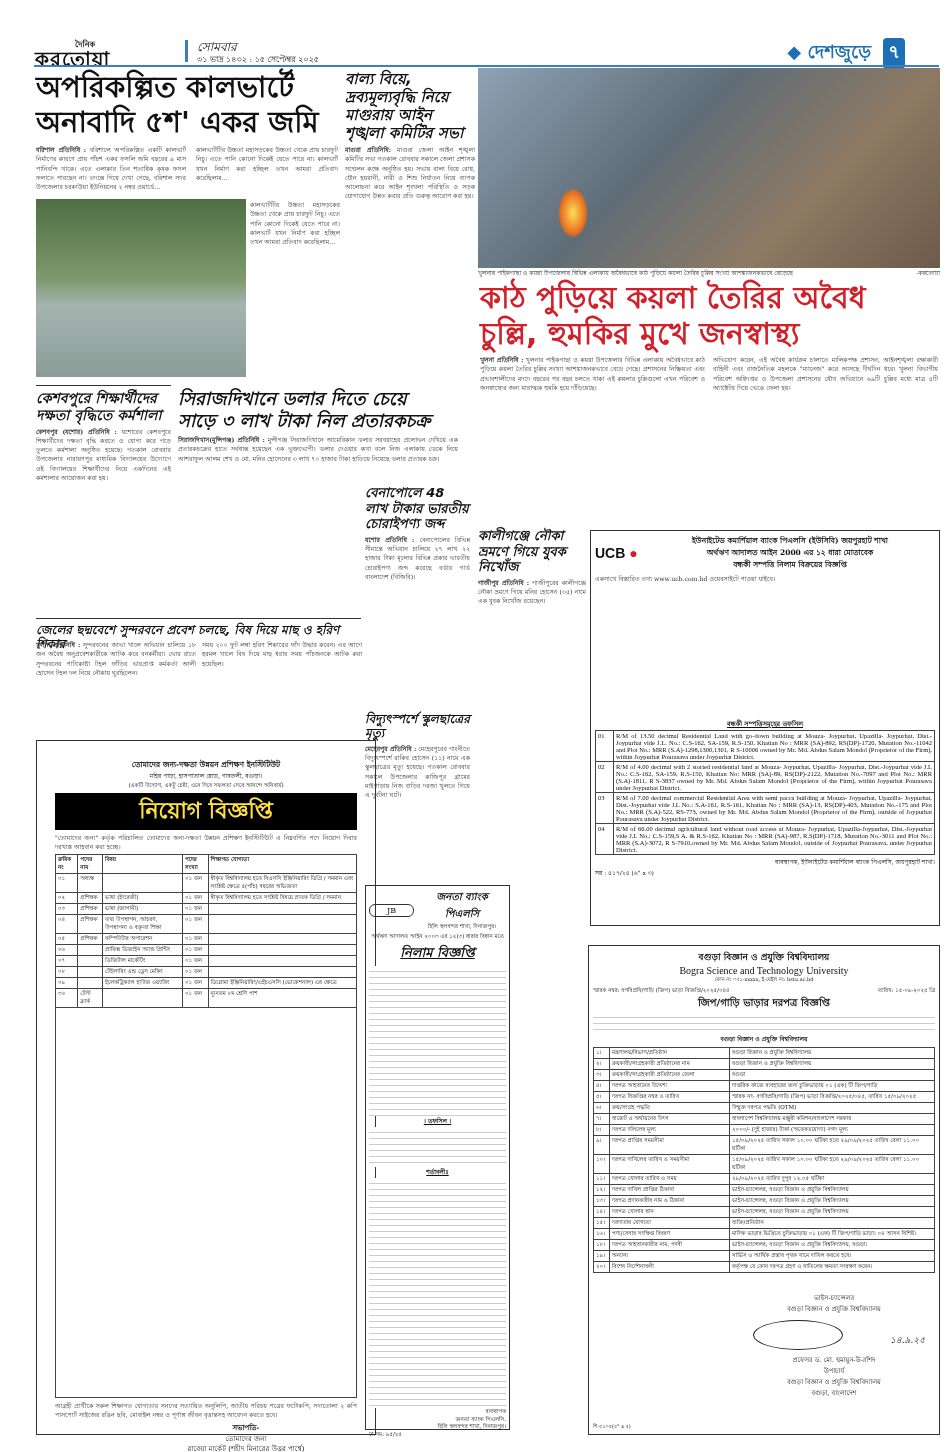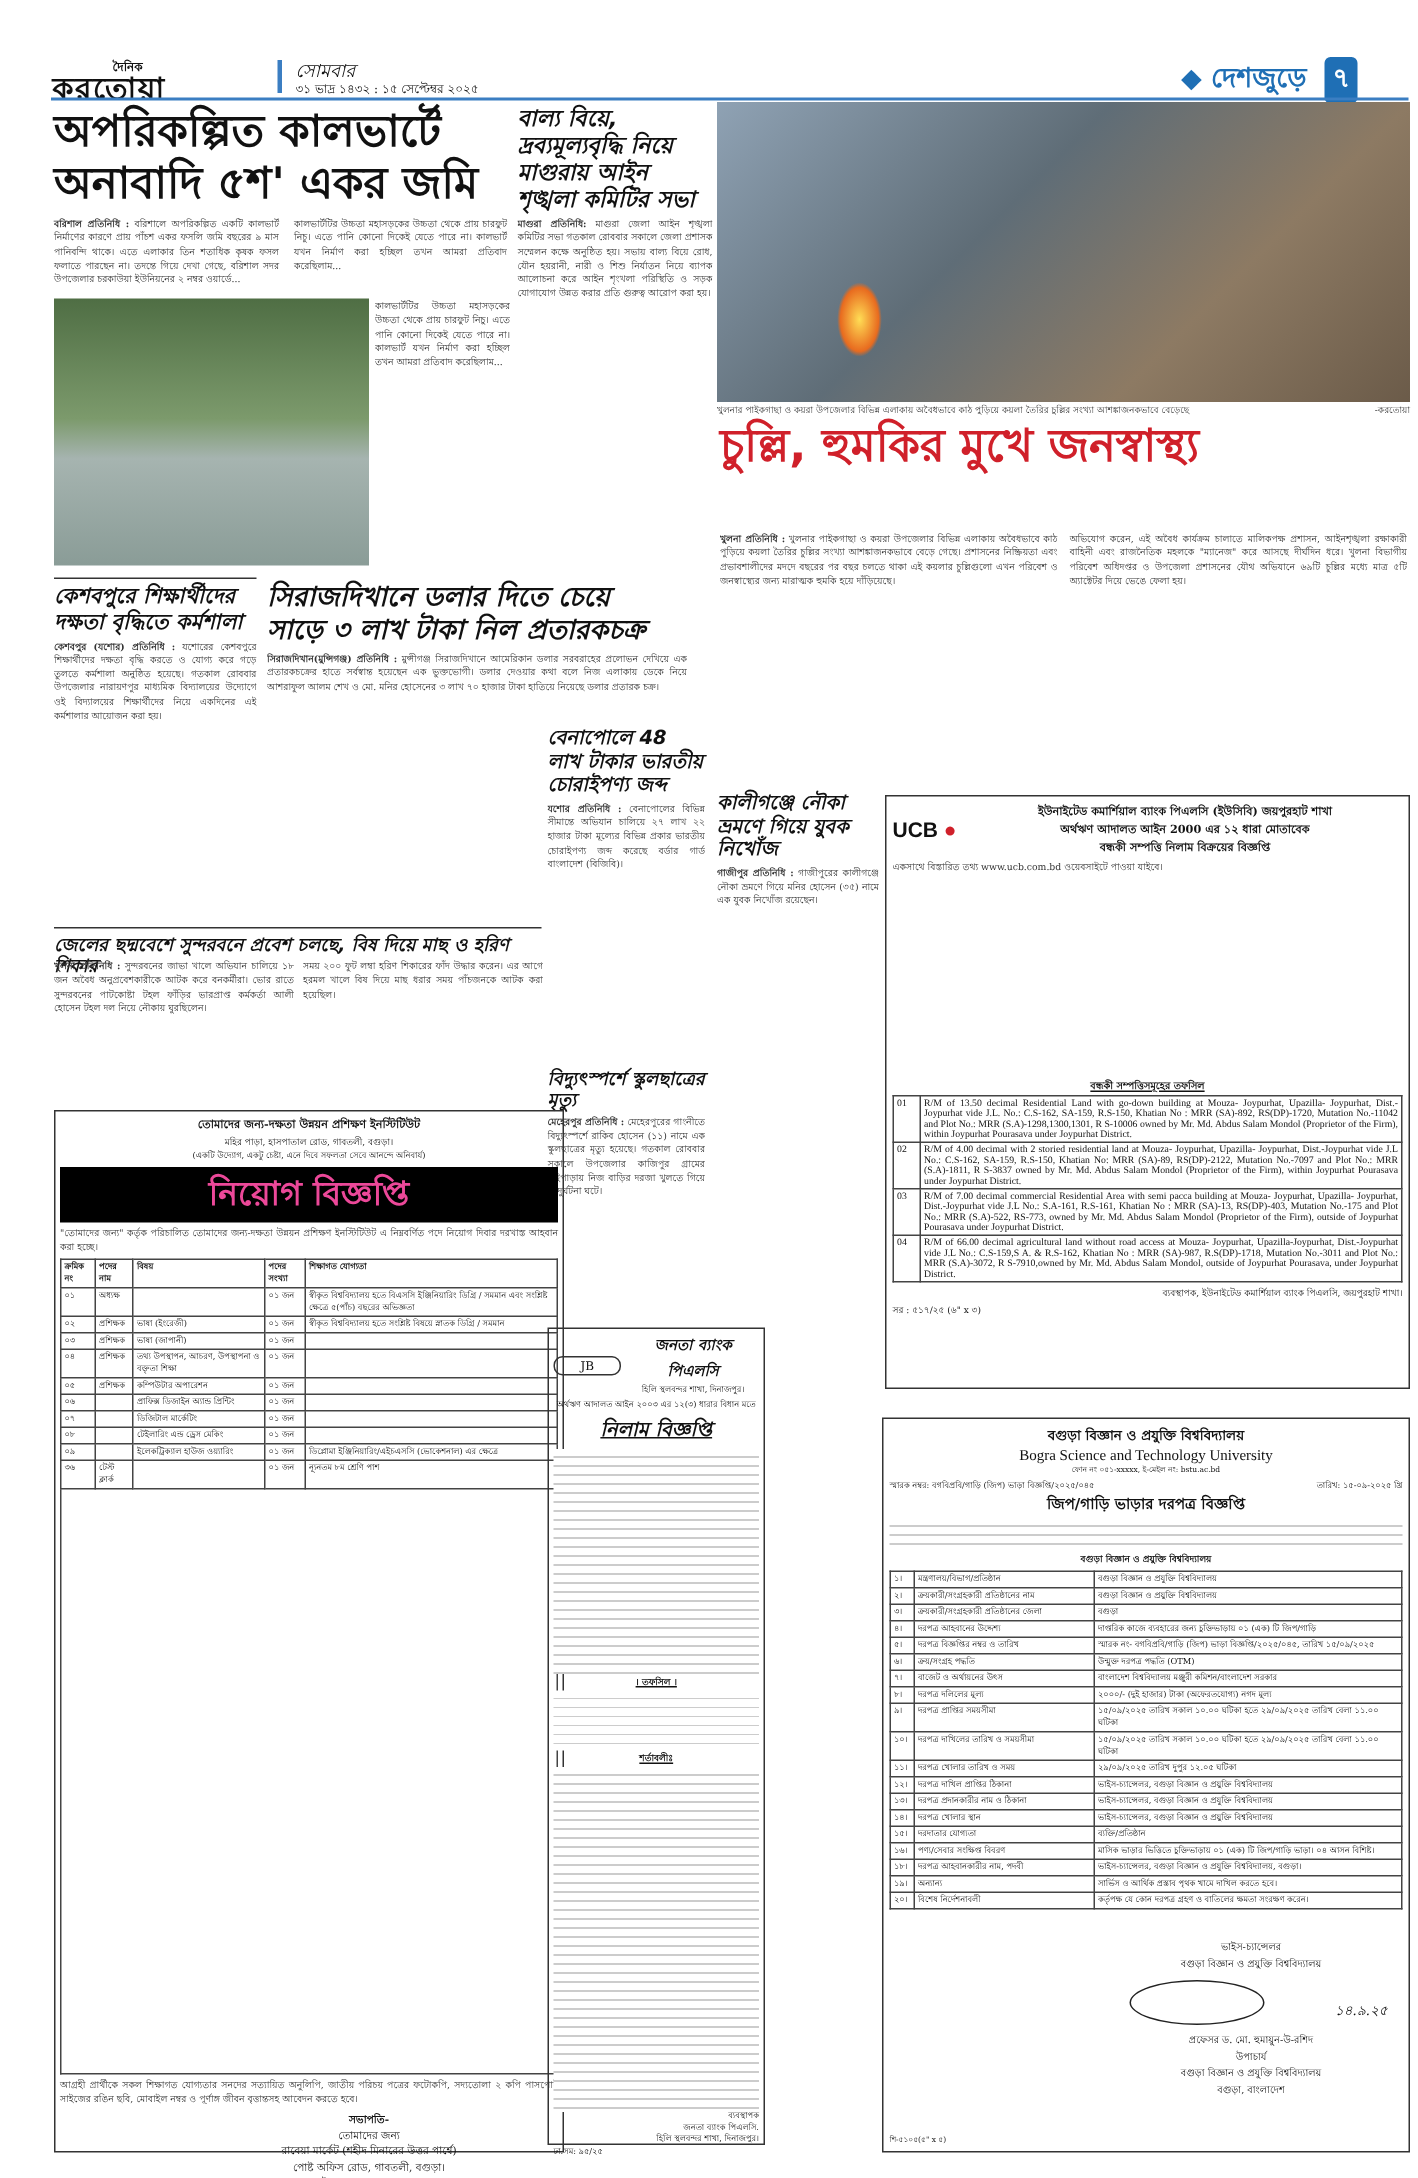--- a/index.html
+++ b/index.html
@@ -52,20 +52,21 @@
 <div class="abs" style="left:345px;top:70px;width:130px">
   <div class="h1" style="font-size:15px;font-style:italic">বাল্য বিয়ে, দ্রব্যমূল্যবৃদ্ধি নিয়ে মাগুরায় আইন শৃঙ্খলা কমিটির সভা</div>
   <div class="body" style="margin-top:3px;height:320px;overflow:hidden"><b>মাগুরা প্রতিনিধি:</b> <span>মাগুরা জেলা আইন শৃঙ্খলা কমিটির সভা গতকাল রোববার সকালে জেলা প্রশাসক সম্মেলন কক্ষে অনুষ্ঠিত হয়। সভায় বাল্য বিয়ে রোধ, যৌন হয়রানী, নারী ও শিশু নির্যাতন নিয়ে ব্যাপক আলোচনা করে আইন শৃংখলা পরিস্থিতি ও সড়ক যোগাযোগ উন্নত করার প্রতি গুরুত্ব আরোপ করা হয়।</span></div>
 </div>
 
 <div class="abs" style="left:478px;top:68px;width:462px;height:200px;background:linear-gradient(135deg,#8fa2b4 0%,#5f6d77 40%,#8d7a63 70%,#6b5b49 100%)">
   <div style="position:absolute;left:80px;top:120px;width:30px;height:50px;background:radial-gradient(#ffdd55,#e86b1f 60%,transparent 70%)"></div>
 </div>
 <div class="abs caption" style="left:478px;top:268px;width:462px"><span>খুলনার পাইকগাছা ও কয়রা উপজেলার বিভিন্ন এলাকায় অবৈধভাবে কাঠ পুড়িয়ে কয়লা তৈরির চুল্লির সংখ্যা আশঙ্কাজনকভাবে বেড়েছে</span> <span style="float:right">-করতোয়া</span></div>
 <div class="abs" style="left:480px;top:280px;width:460px">
+  <div class="h1 red" style="font-size:30px">কাঠ পুড়িয়ে কয়লা তৈরির অবৈধ</div>
   <div class="h1 red" style="font-size:30px">চুল্লি, হুমকির মুখে জনস্বাস্থ্য</div>
 </div>
 <div class="abs body" style="left:480px;top:355px;width:225px;height:165px;overflow:hidden"><b>খুলনা প্রতিনিধি :</b> <span>খুলনার পাইকগাছা ও কয়রা উপজেলার বিভিন্ন এলাকায় অবৈধভাবে কাঠ পুড়িয়ে কয়লা তৈরির চুল্লির সংখ্যা আশঙ্কাজনকভাবে বেড়ে গেছে। প্রশাসনের নিষ্ক্রিয়তা এবং প্রভাবশালীদের মদদে বছরের পর বছর চলতে থাকা এই কয়লার চুল্লিগুলো এখন পরিবেশ ও জনস্বাস্থ্যের জন্য মারাত্মক হুমকি হয়ে দাঁড়িয়েছে।</span></div>
 <div class="abs body" style="left:713px;top:355px;width:225px;height:165px;overflow:hidden">অভিযোগ করেন, এই অবৈধ কার্যক্রম চালাতে মালিকপক্ষ প্রশাসন, আইনশৃঙ্খলা রক্ষাকারী বাহিনী এবং রাজনৈতিক মহলকে "ম্যানেজ" করে আসছে দীর্ঘদিন ধরে। খুলনা বিভাগীয় পরিবেশ অধিদপ্তর ও উপজেলা প্রশাসনের যৌথ অভিযানে ৬৯টি চুল্লির মধ্যে মাত্র ৫টি অ্যাক্টেটর দিয়ে ভেঙে ফেলা হয়।</div>
 
 <div class="abs" style="left:36px;top:385px;width:135px;border-top:1px solid #333">
   <div class="h1" style="font-size:14px;font-style:italic;margin-top:4px">কেশবপুরে শিক্ষার্থীদের দক্ষতা বৃদ্ধিতে কর্মশালা</div>
   <div class="body" style="margin-top:3px;height:190px;overflow:hidden"><b>কেশবপুর (যশোর) প্রতিনিধি :</b> <span>যশোরের কেশবপুরে শিক্ষার্থীদের দক্ষতা বৃদ্ধি করতে ও যোগ্য করে গড়ে তুলতে কর্মশালা অনুষ্ঠিত হয়েছে। গতকাল রোববার উপজেলার নারায়ণপুর মাধ্যমিক বিদ্যালয়ের উদ্যোগে ওই বিদ্যালয়ের শিক্ষার্থীদের নিয়ে একদিনের এই কর্মশালার আয়োজন করা হয়।</span></div>
 </div>
 
@@ -124,25 +125,25 @@
         <tr>
           <td style="width:18px;font-family:'Liberation Serif',serif;font-size:6.5px">04</td>
           <td style="font-family:'Liberation Serif',serif;font-size:6.5px;text-align:justify">R/M of 66.00 decimal agricultural land without road access at Mouza- Joypurhat, Upazilla-Joypurhat, Dist.-Joypurhat vide J.L No.: C.S-159,S A. &amp; R.S-162, Khatian No : MRR (SA)-987, R.S(DP)-1718, Mutation No.-3011 and Plot No.: MRR (S.A)-3072, R S-7910,owned by Mr. Md. Abdus Salam Mondol, outside of Joypurhat Pourasava, under Joypurhat District.</td>
         </tr>
       </tbody>
   </table>
   <div style="font-size:6px;text-align:right;margin-top:2px">ব্যবস্থাপক, ইউনাইটেড কমার্শিয়াল ব্যাংক পিএলসি, জয়পুরহাট শাখা।</div>
   <div style="font-size:6px">সর : ৫১৭/২৫ (৬" x ৩)</div>
 </div>
 
-<div class="abs box" style="left:36px;top:740px;width:340px;height:695px;padding:3px">
+<div class="abs box" style="left:36px;top:740px;width:340px;height:695px;padding:18px">
   <div style="text-align:center;font-size:7.5px;font-weight:bold">তোমাদের জন্য-দক্ষতা উন্নয়ন প্রশিক্ষণ ইনস্টিটিউট</div>
   <div style="text-align:center;font-size:6px">মহির পাড়া, হাসপাতাল রোড, গাবতলী, বগুড়া।</div>
   <div style="text-align:center;font-size:5.5px">(একটি উদ্যোগ, একটু চেষ্টা, এনে দিবে সফলতা সেবে আনন্দে অনিবার্য)</div>
-  <div style="background:#000;color:#ec4899;text-align:center;font-size:22px;font-weight:bold;margin:3px 0;font-family:'DejaVu Sans',sans-serif">নিয়োগ বিজ্ঞপ্তি</div>
+  <div style="background:#000;color:#fde047;text-align:center;font-size:22px;font-weight:bold;margin:3px 0;font-family:'DejaVu Sans',sans-serif">নিয়োগ বিজ্ঞপ্তি</div>
   <div class="body">"তোমাদের জন্য" কর্তৃক পরিচালিত তোমাদের জন্য-দক্ষতা উন্নয়ন প্রশিক্ষণ ইনস্টিটিউট এ নিম্নবর্ণিত পদে নিয়োগ দিবার দরখাস্ত আহবান করা হচ্ছে।</div>
   <table style="margin-top:2px">
     <thead>
         <tr id="job-head">
           <th>ক্রমিক নং</th>
           <th>পদের নাম</th>
           <th>বিষয়</th>
           <th>পদের সংখ্যা</th>
           <th>শিক্ষাগত যোগ্যতা</th>
         </tr>

